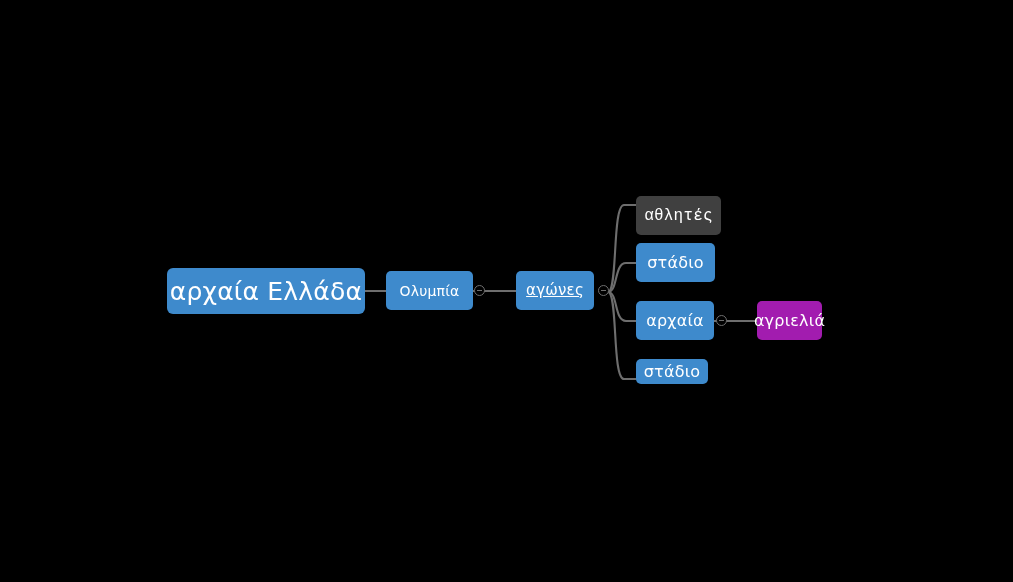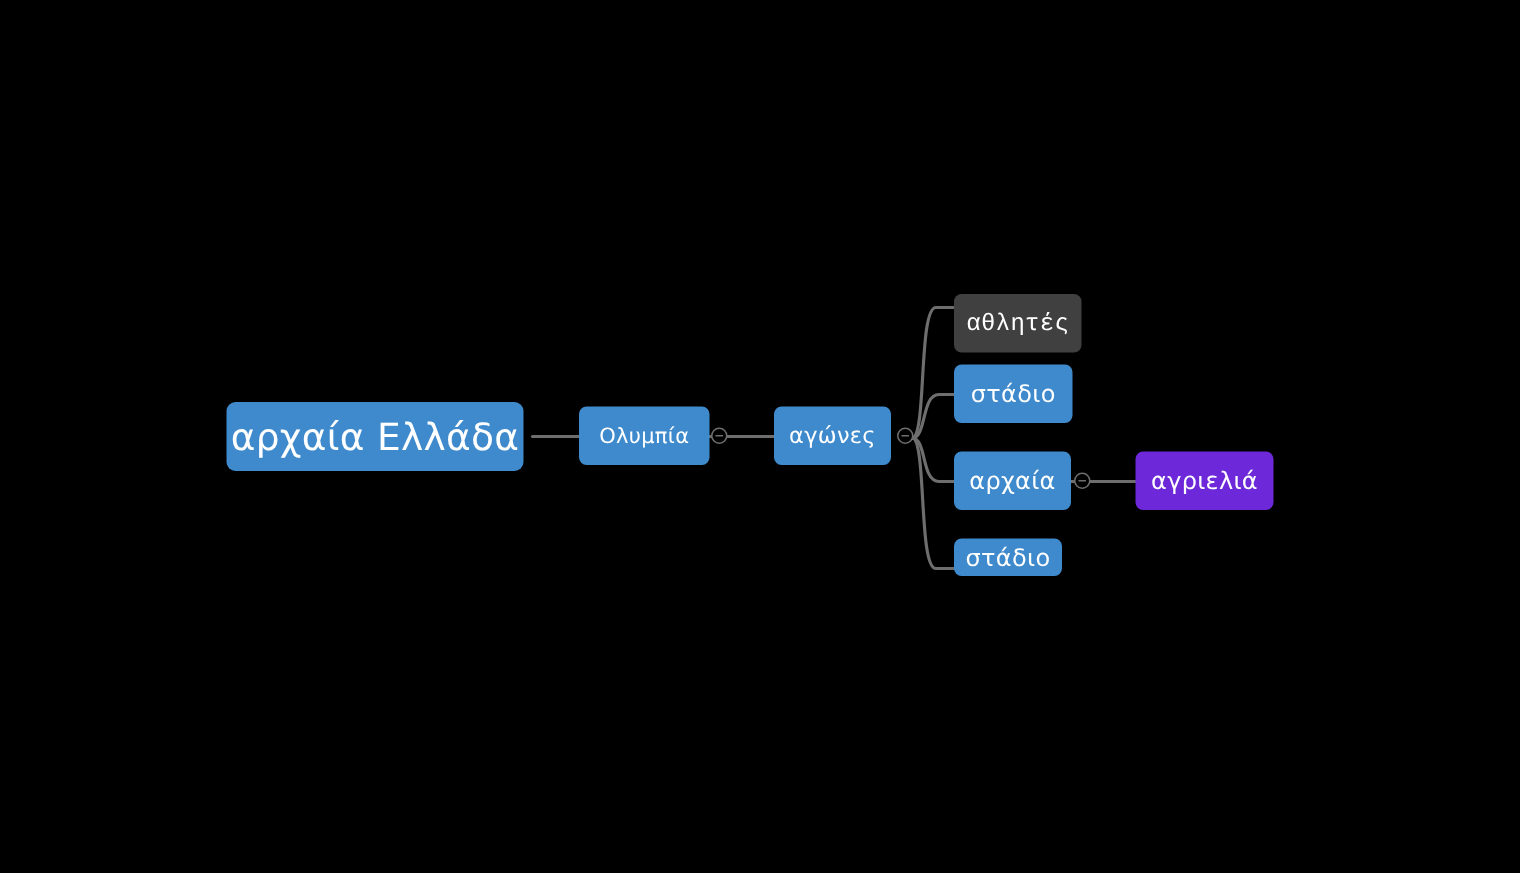--- a/index.html
+++ b/index.html
@@ -81,33 +81,33 @@
         <path d="M 355 291 L 386 291"></path>
         <path d="M 473 291 L 516 291"></path>
         <path d="M 608 292 C 618 292 612 205 624 205 L 636 205"></path>
         <path d="M 608 292 C 618 292 614 263 626 263 L 636 263"></path>
         <path d="M 608 292 C 618 292 614 321 626 321 L 636 321"></path>
         <path d="M 608 292 C 618 292 612 379 624 379 L 636 379"></path>
         <path d="M 714 321 L 757 321"></path>
       </g>
   </svg>
 
-  <div class="node node-root" style="left: 151px; top: 268px; width: 198px; height: 46px; background: rgb(62, 138, 204); color: rgb(255, 255, 255);">αρχαία Ελλάδα</div>
+  <div class="node node-root" style="left: 167px; top: 268px; width: 198px; height: 46px; background: rgb(62, 138, 204); color: rgb(255, 255, 255);">αρχαία Ελλάδα</div>
 
   <div class="node node-l1" style="left: 386px; top: 271px; width: 87px; height: 39px; background: rgb(62, 138, 204); color: rgb(255, 255, 255);">Ολυμπία</div>
 
-  <div class="node node-l2" style="left: 516px; top: 271px; width: 78px; height: 39px; background: rgb(62, 138, 204); color: rgb(255, 255, 255);">αγώνες</div>
+  <div class="node node-l2" style="left: 516px; top: 271px; width: 78px; height: 39px; background: rgb(62, 138, 204); color: rgb(255, 255, 255); text-decoration: underline;">αγώνες</div>
 
   <div class="node node-l3" style="left: 636px; top: 196px; width: 85px; height: 39px; background: #404040; color: rgb(255, 255, 255); font-family: Liberation Mono, monospace;">αθλητές</div>
 
   <div class="node node-l3" style="left: 636px; top: 243px; width: 79px; height: 39px; background: rgb(62, 138, 204); color: rgb(255, 255, 255);">στάδιο</div>
 
   <div class="node node-l3" style="left: 636px; top: 301px; width: 78px; height: 39px; background: rgb(62, 138, 204); color: rgb(255, 255, 255);">αρχαία</div>
 
   <div class="node node-l3" style="left: 636px; top: 359px; width: 72px; height: 25px; background: rgb(62, 138, 204); color: rgb(255, 255, 255);">στάδιο</div>
 
-  <div class="node node-l4" style="left: 757px; top: 301px; width: 92px; height: 39px; background: #6d28d9; color: rgb(255, 255, 255);">αγριελιά</div>
+  <div class="node node-l4" style="left: 757px; top: 301px; width: 65px; height: 39px; background: #a21caf; color: rgb(255, 255, 255);">αγριελιά</div>
 
   <div class="toggle" style="left: 474px; top: 285px;"></div>
   <div class="toggle" style="left: 598px; top: 285px;"></div>
   <div class="toggle" style="left: 716px; top: 315px;"></div>
 
 </div>
 
 </body></html>

